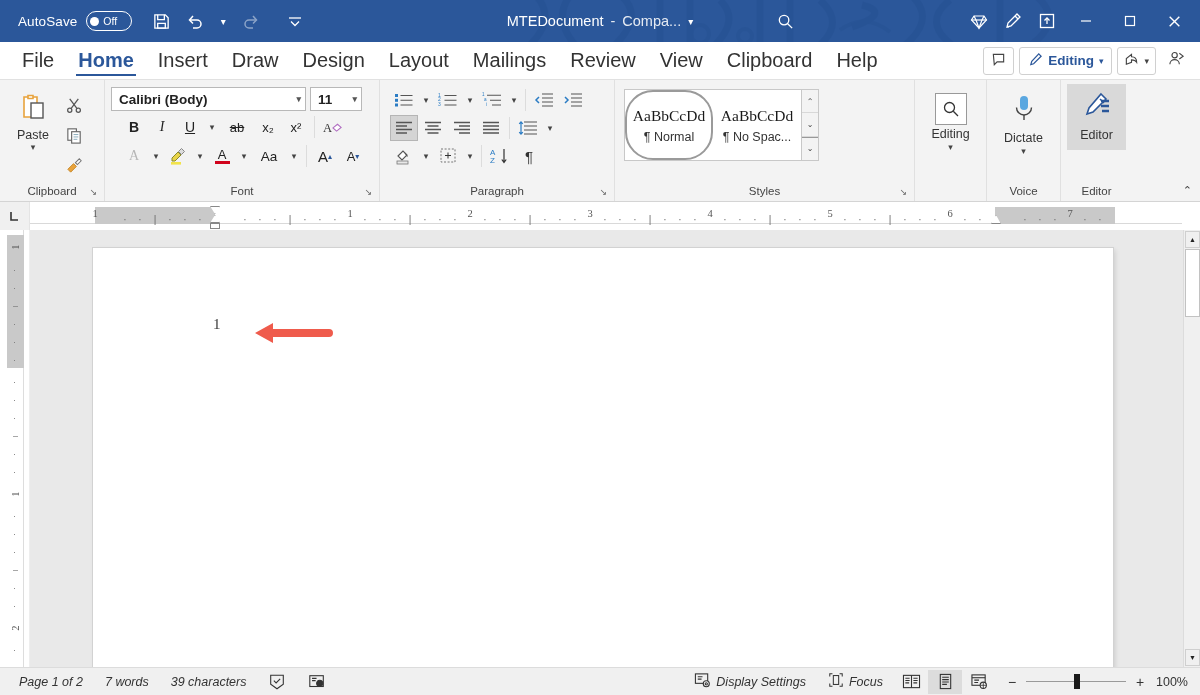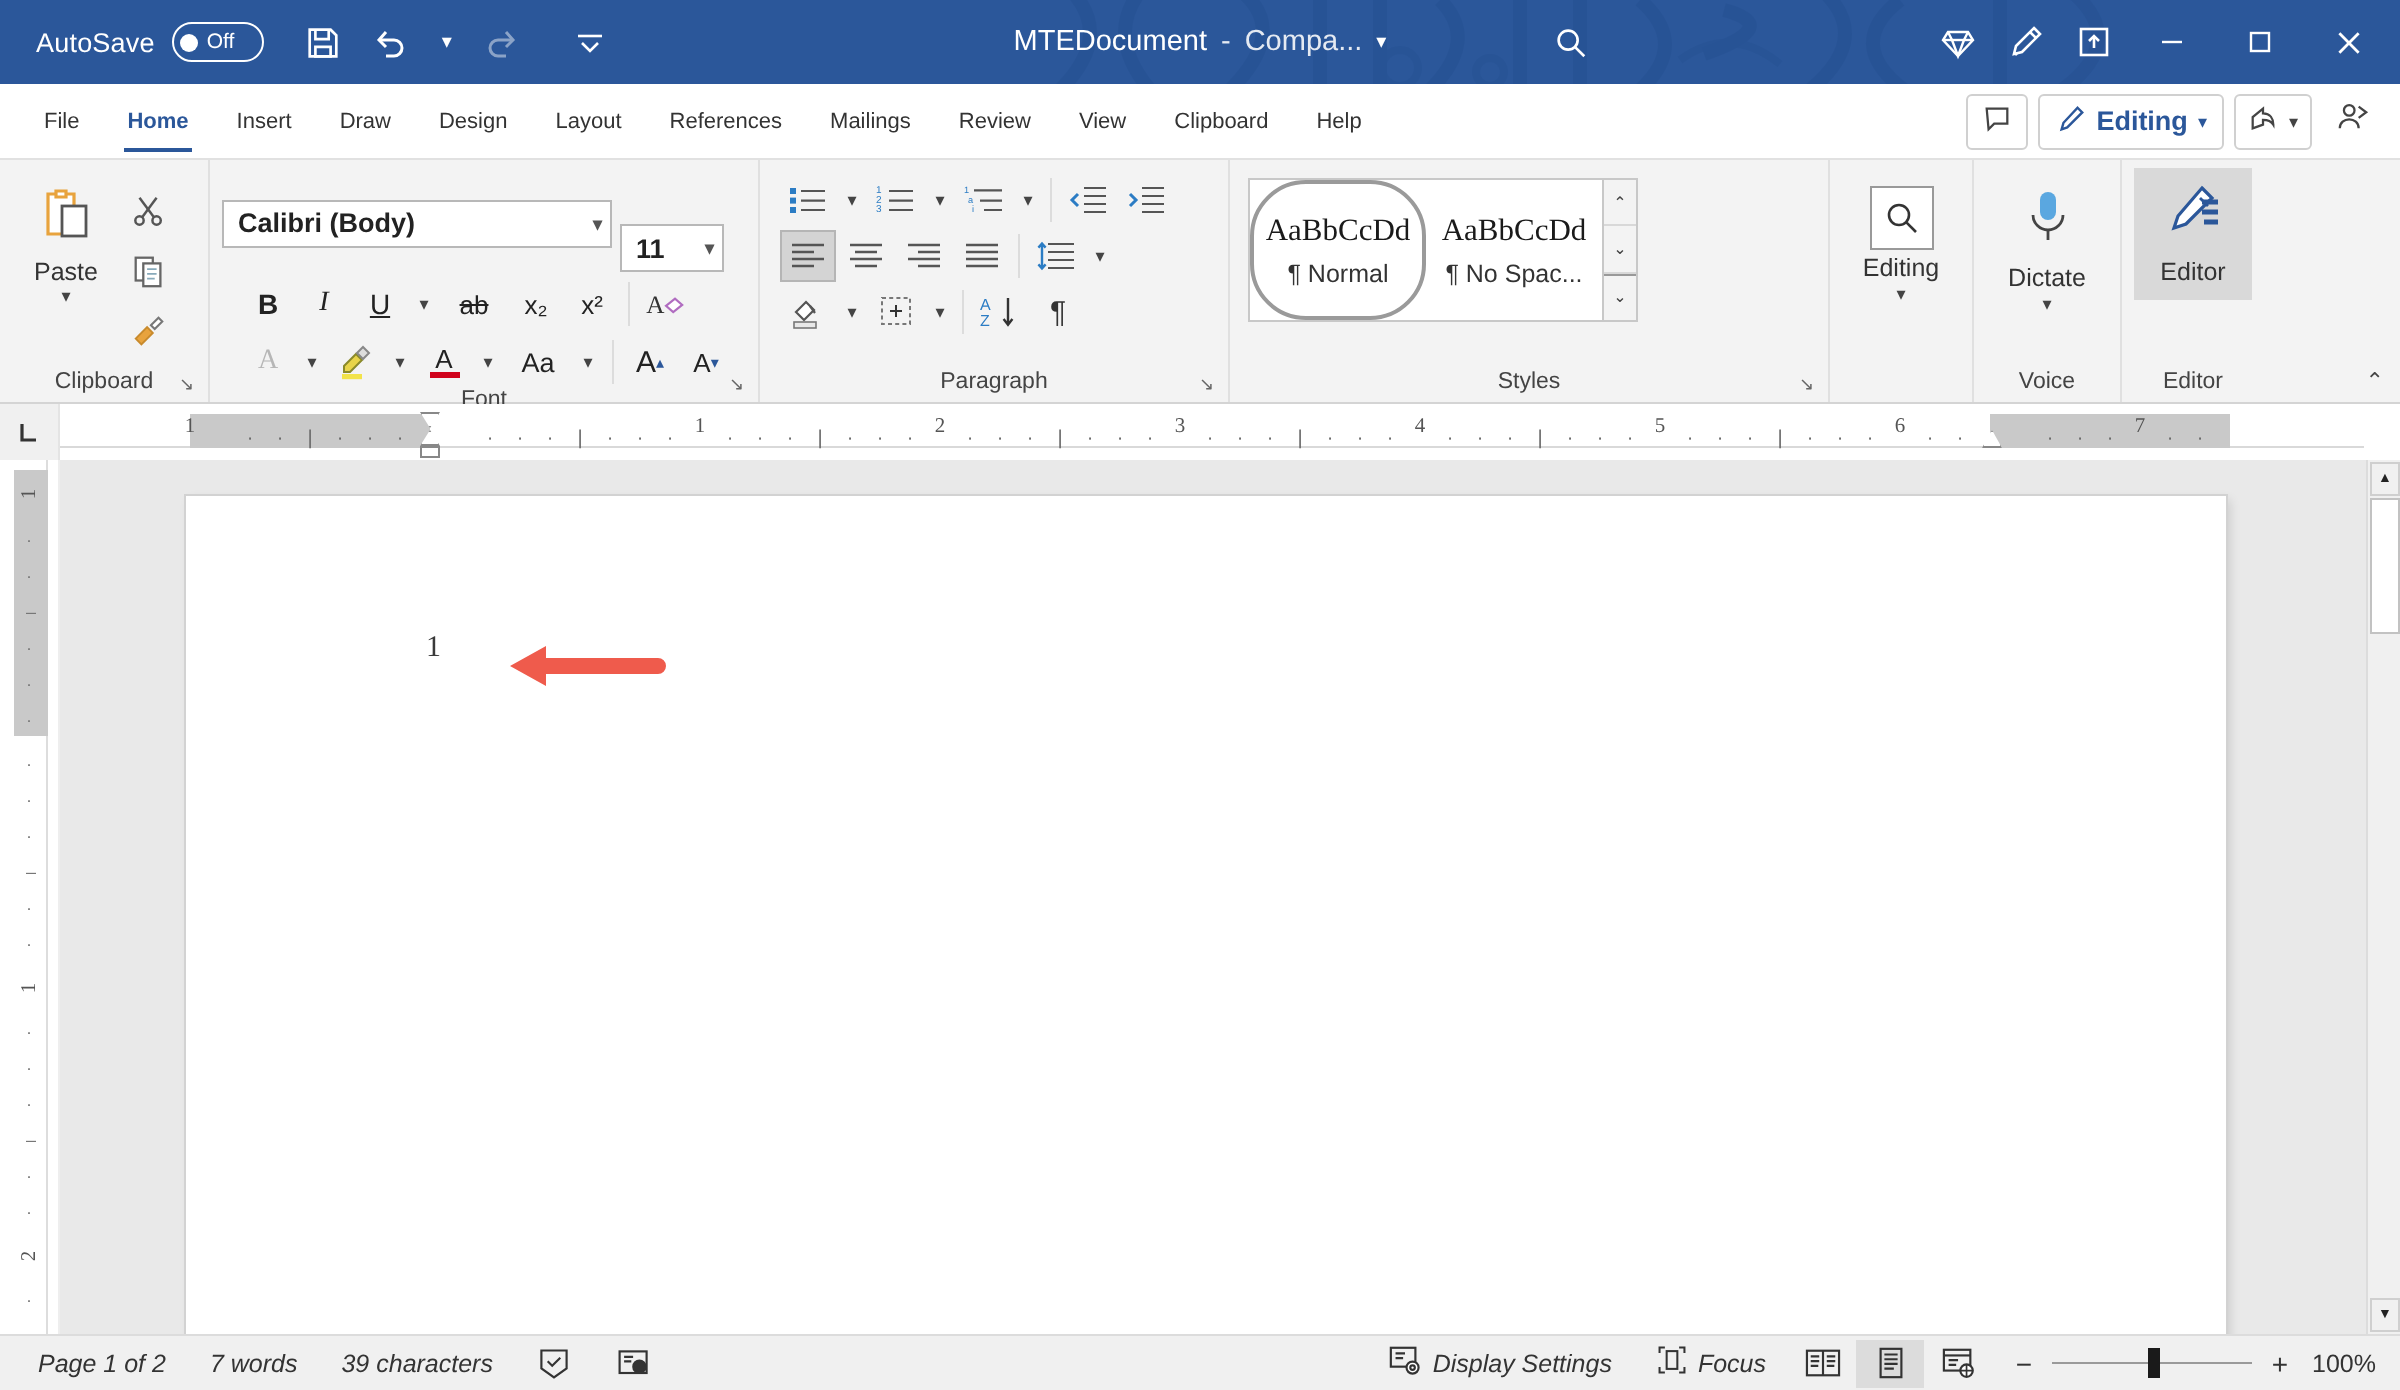--- a/index.html
+++ b/index.html
@@ -43,21 +43,21 @@
     width: 44px; height: 42px; display: flex; align-items: center; justify-content: center; color: #fff;
   }
   .search-btn { margin-left: 0; }
 
   
   .tabrow {
     height: 38px; background: #fff; display: flex; align-items: stretch; flex: none;
     border-bottom: 1px solid #e1e1e1; padding-left: 10px;
   }
   .tab {
-    padding: 0 12px; display: flex; align-items: center; font-size: 11px; color: #333;
+    padding: 0 12px; display: flex; align-items: center; font-size: 20px; color: #333;
     position: relative; white-space: nowrap;
   }
   .tab.active { color: #2b579a; font-weight: bold; }
   .tab.active::after {
     content: ""; position: absolute; left: 10px; right: 10px; bottom: 3px; height: 2.5px; background: #2b579a;
   }
   .tabrow-right { margin-left: auto; display: flex; align-items: center; gap: 5px; padding-right: 9px; }
   .tr-box {
     height: 28px; border: 1px solid #d0d0d0; border-radius: 3px; display: flex; align-items: center;
     gap: 5px; padding: 0 8px; background: #fff; color: #2b579a; font-size: 13.5px; font-weight: bold;
@@ -346,23 +346,20 @@
     <div class="tab">
         <span>Draw</span>
       </div>
     <div class="tab">
         <span>Design</span>
       </div>
     <div class="tab">
         <span>Layout</span>
       </div>
     <div class="tab">
-        <span>References</span>
-      </div>
-    <div class="tab">
         <span>Mailings</span>
       </div>
     <div class="tab">
         <span>Review</span>
       </div>
     <div class="tab">
         <span>View</span>
       </div>
     <div class="tab">
         <span>Clipboard</span>
@@ -452,21 +449,21 @@
     </div>
 
     <div class="grp" style="width:275px;">
       <div class="grp-body">
         <div class="font-rows">
           <div class="frow">
             <div class="combo" style="width:195px;">
               <span class="cv">Calibri (Body)</span>
               <span class="cc">▾</span>
             </div>
-            <div class="combo" style="width:52px;margin-left:2px;margin-top:25px;">
+            <div class="combo" style="width:52px;margin-left:2px;">
               <span class="cv">11</span>
               <span class="cc">▾</span>
             </div>
           </div>
           <div class="frow" style="padding-left:10px;">
             <div class="fbtn" style="font-weight:bold;">B</div>
             <div class="fbtn" style="font-style:italic;font-family:'Liberation Serif',serif;">I</div>
             <div class="fbtn" style="text-decoration:underline;">U</div>
             <div class="chevbtn">▾</div>
             <div class="fbtn wide" style="text-decoration:line-through;font-size:13px;">ab</div>

